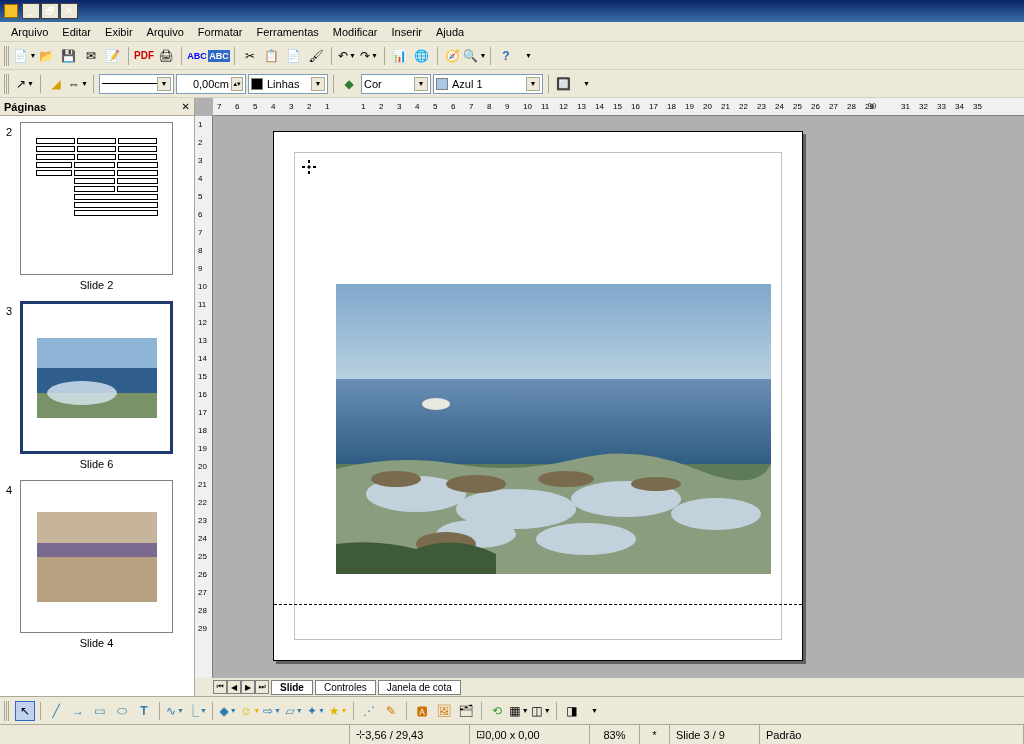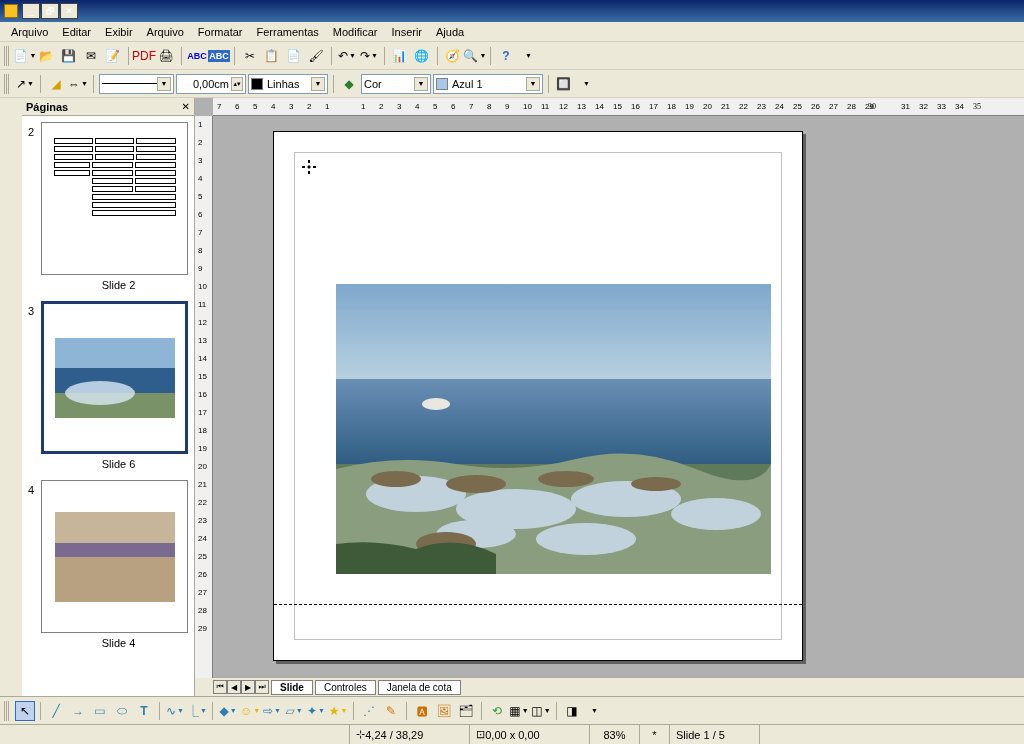--- a/index.html
+++ b/index.html
@@ -16,21 +16,21 @@
 .tbtn { width: 20px; height: 20px; border: 1px solid transparent; display: flex; align-items: center; justify-content: center; cursor: pointer; font-size: 12px; }
 .tbtn .dd { font-size: 7px; margin-left: 1px; }
 .sep { width: 1px; height: 18px; background: #ACA899; margin: 0 3px; }
 .grip { width: 6px; height: 20px; background: repeating-linear-gradient(90deg,#ACA899 0 1px,transparent 1px 2px); margin-right: 3px; }
 .linestyle-sel { width: 75px; height: 20px; border: 1px solid #7F9DB9; background: #fff; display: flex; align-items: center; justify-content: center; }
 .linestyle-sel .line { width: 55px; height: 1px; background: #000; }
 .combo { height: 20px; border: 1px solid #7F9DB9; background: #fff; display: flex; align-items: center; padding: 0 2px; cursor: pointer; }
 .combo .cbtn { width: 14px; height: 14px; background: #ECE9D8; border: 1px solid #ACA899; display: flex; align-items: center; justify-content: center; font-size: 7px; }
 .colorbox { width: 12px; height: 12px; border: 1px solid #808080; margin-right: 4px; }
 .main { flex: 1; display: flex; overflow: hidden; }
-.panel { width: 195px; background: #ECE9D8; border-right: 1px solid #ACA899; display: flex; flex-direction: column; padding-left: 22px; }
+.panel { width: 195px; background: #ECE9D8; border-right: 1px solid #ACA899; display: flex; flex-direction: column; }
 .panel-head { height: 18px; background: #ECE9D8; display: flex; align-items: center; padding: 0 4px; border-bottom: 1px solid #ACA899; }
 .panel-head .t { flex: 1; font-weight: bold; }
 .panel-head .x { cursor: pointer; font-size: 10px; }
 .thumbs { flex: 1; background: #fff; overflow-y: scroll; padding: 6px; }
 .thumb-row { display: flex; margin-bottom: 4px; }
 .thumb-num { width: 14px; padding-top: 4px; }
 .thumb { width: 153px; height: 153px; border: 1px solid #808080; background: #fff; display: flex; align-items: center; justify-content: center; position: relative; }
 .thumb.sel { border: 3px solid #1F3A6E; }
 .thumb-label { text-align: center; width: 153px; margin: 0 0 10px 14px; }
 .canvas-wrap { flex: 1; display: flex; flex-direction: column; background: #B0B0B0; position: relative; }
@@ -91,21 +91,21 @@
 
 <div class="toolbar">
   <div class="grip"></div>
   <div class="tbtn">📄<span class="dd">▼</span></div>
   <div class="tbtn">📂</div>
   <div class="tbtn">💾</div>
   <div class="tbtn">✉</div>
   <div class="tbtn">📝</div>
   <div class="sep"></div>
   <div class="tbtn">
-      <span style="color:#C00;font-size:12px;font-weight:normal">PDF</span>
+      <span style="color:#C00;font-size:10px;font-weight:bold">PDF</span>
     </div>
   <div class="tbtn">🖨</div>
   <div class="sep"></div>
   <div class="tbtn">
       <span style="color:#00F;font-size:9px;font-weight:bold">ABC</span>
     </div>
   <div class="tbtn">
       <span style="background:#316AC5;color:#fff;font-size:9px;font-weight:bold;padding:1px">ABC</span>
     </div>
   <div class="sep"></div>
@@ -292,21 +292,21 @@
         <span style="left: 580px;">25</span>
         <span style="left: 598px;">26</span>
         <span style="left: 616px;">27</span>
         <span style="left: 634px;">28</span>
         <span style="left: 652px;">29</span>
         <span style="left: 655px; font-family: Liberation Serif, serif;">30</span>
         <span style="left: 688px;">31</span>
         <span style="left: 706px;">32</span>
         <span style="left: 724px;">33</span>
         <span style="left: 742px;">34</span>
-        <span style="left: 760px; font-family: Liberation Serif, serif;">35</span>
+        <span style="left: 760px;">35</span>
       </div>
     <div class="canvas-body">
       <div class="vruler" id="vr">
           <span style="top: 4px;">1</span>
           <span style="top: 22px;">2</span>
           <span style="top: 40px;">3</span>
           <span style="top: 58px;">4</span>
           <span style="top: 76px;">5</span>
           <span style="top: 94px;">6</span>
           <span style="top: 112px;">7</span>
@@ -421,18 +421,19 @@
   <div class="tbtn">◫<span class="dd">▼</span></div>
   <div class="sep"></div>
   <div class="tbtn">◨</div>
   <div class="tbtn">
       <span class="dd">▼</span>
     </div>
 </div>
 
 <div class="status">
   <div style="width:350px"></div>
-  <div style="width:120px">⊹ <span>4,24 / 38,29</span></div>
+  <div style="width:120px">⊹ <span>3,56 / 29,43</span></div>
   <div style="width:120px">⊡ <span>0,00 x 0,00</span></div>
   <div style="width:50px;justify-content:center">83%</div>
   <div style="width:30px;justify-content:center">*</div>
-  <div style="width:90px">Slide 1 / 5</div>
+  <div style="width:90px">Slide 3 / 9</div>
+  <div style="flex:1">Padrão</div>
 </div>
 
 </body></html>

